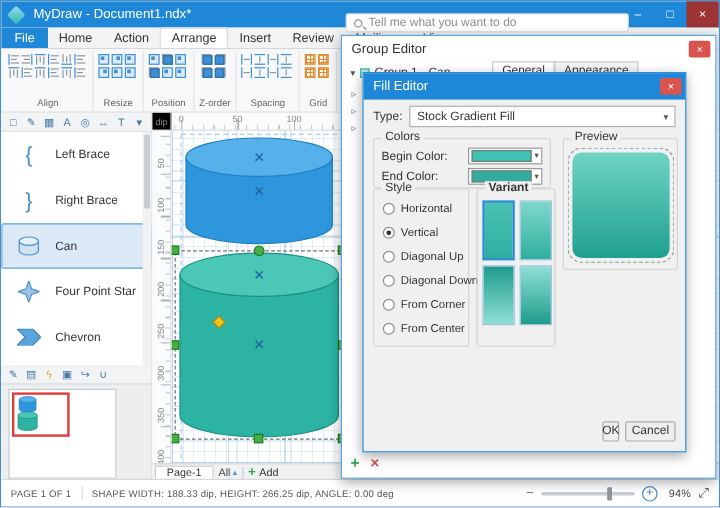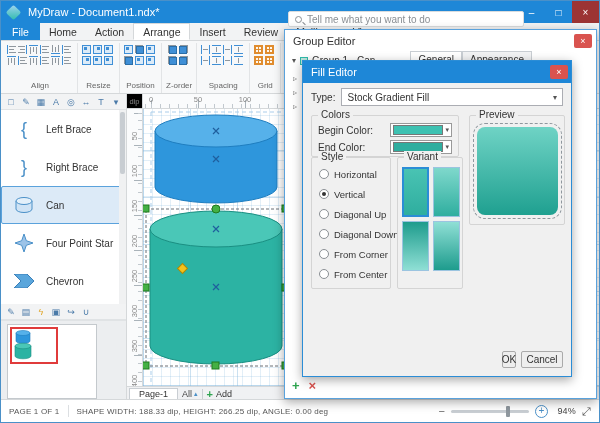--- a/index.html
+++ b/index.html
@@ -126,21 +126,21 @@
 .ccombo{width:62px;height:14px;border:1px solid #999;background:#fff;display:flex;align-items:center;}
 .cswatch{flex:1;height:10px;margin:0 2px;border:1px solid #777;}
 .ccombo .arr{font-size:7px;color:#555;padding-right:2px;}
 #grp-preview{left:166px;top:32px;width:96px;height:110px;}
 .pswatch{position:absolute;left:7px;top:11px;width:81px;height:88px;border-radius:8px;background:linear-gradient(180deg,#6fd3c5,#1fa090);outline:1px dashed #8f979e;outline-offset:3px;}
 #grp-style{left:8px;top:74px;width:80px;height:132px;}
 .srow{position:absolute;left:7px;display:flex;align-items:center;gap:5px;height:12px;}
 .radio{width:10px;height:10px;border:1px solid #8a8f94;border-radius:50%;background:#fff;position:relative;flex:0 0 auto;}
 .radio.on::after{content:"";position:absolute;inset:2px;background:#333;border-radius:50%;}
 .slabel{font-size:9.5px;color:#333;white-space:nowrap;}
-#grp-variant{left:94px;top:74px;width:66px;height:132px;}
+#grp-variant{left:94px;top:74px;width:66px;height:132px;font-weight:bold;}
 .vgrid{position:absolute;left:4px;top:9px;display:grid;grid-template-columns:27px 27px;grid-auto-rows:50px;gap:4px;}
 .vsw{border:1px solid #9bc4e0;}
 .vsw.sel{border:2px solid #2b8dd6;}
 .v1{background:linear-gradient(180deg,#49c3b3,#2fae9f);}
 .v2{background:linear-gradient(180deg,#7fd8cc,#2fae9f);}
 .v3{background:linear-gradient(180deg,#1e9c8d,#8fdfd5);}
 .v4{background:linear-gradient(180deg,#8fdfd5,#1e9c8d);}
 .fe-btns{position:absolute;right:8px;bottom:10px;display:flex;gap:5px;}
 .btn{height:17px;background:#eee;border:1px solid #aaa;border-radius:2px;font-size:10px;display:flex;align-items:center;justify-content:center;color:#333;}
 .btn.ok{width:14px;}

